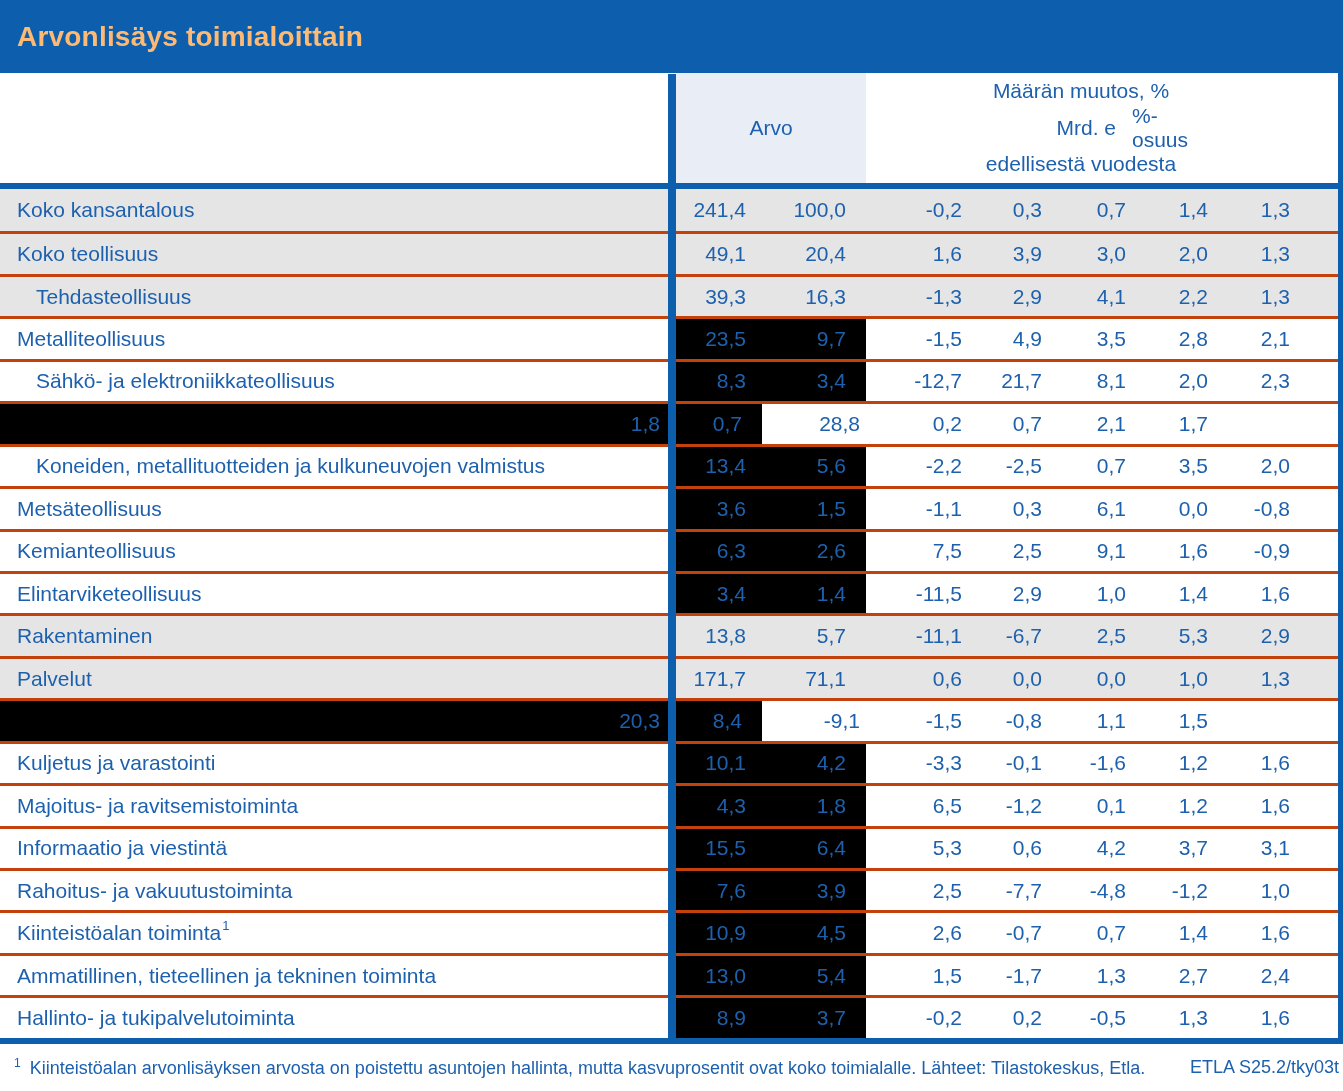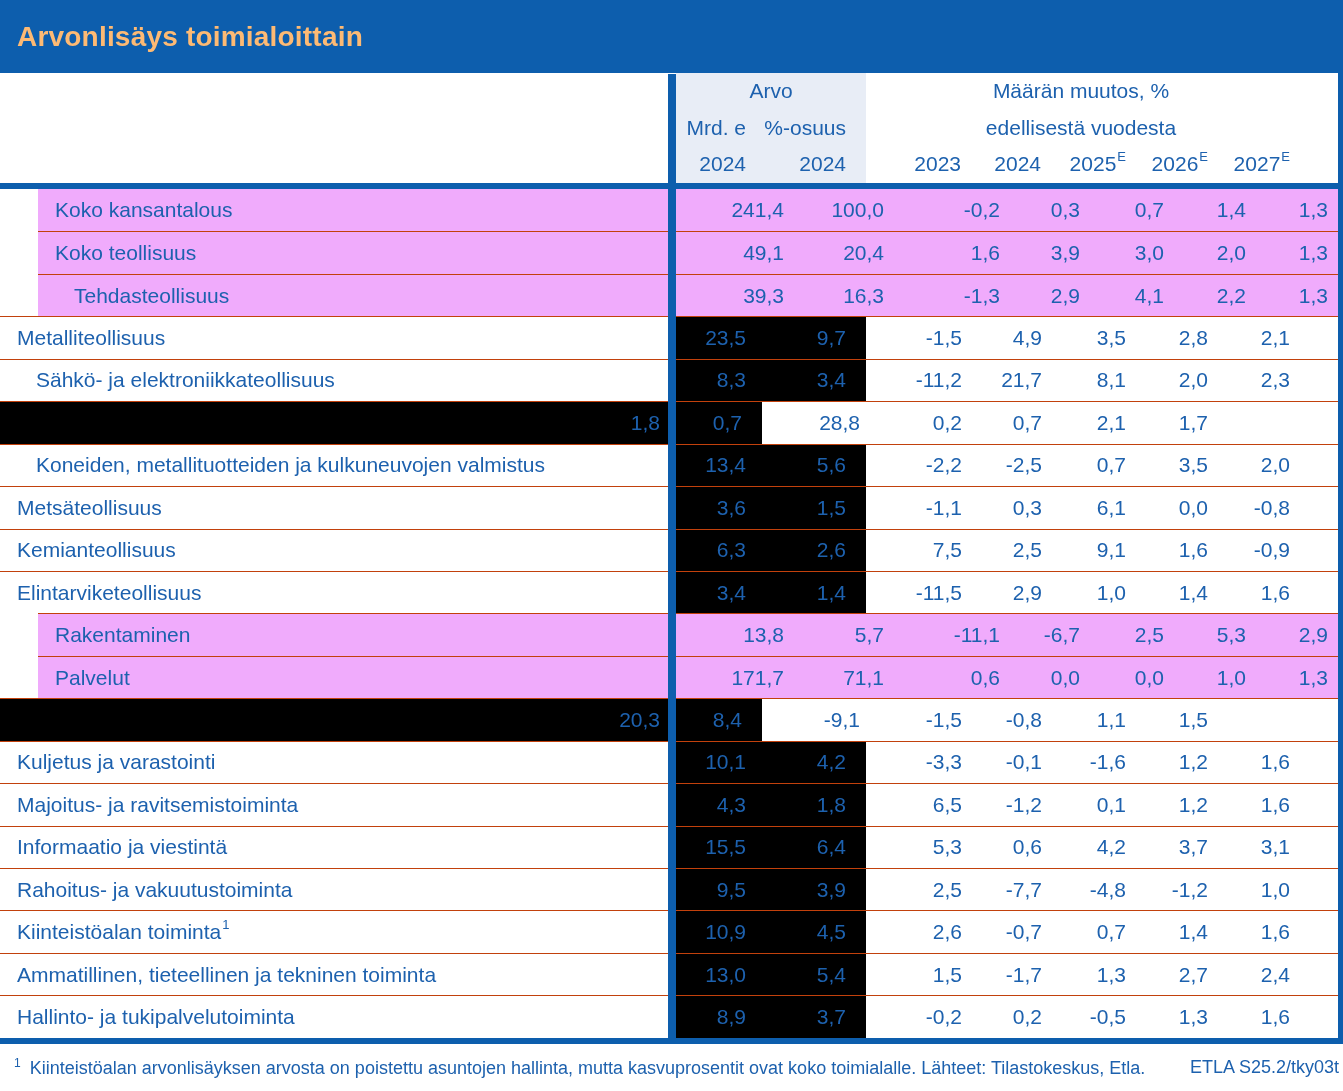--- a/index.html
+++ b/index.html
@@ -39,27 +39,27 @@
   .span-muutos { grid-column:4/9; }
   .pr16 { padding-right:16px; box-sizing:border-box; }
   .pr20 { padding-right:20px; box-sizing:border-box; }
   .pr6  { padding-right:6px;  box-sizing:border-box; }
   sup.e { font-size:13px; line-height:0; position:relative; top:-7px; margin-left:1px; }
   
   .tbody { position:absolute; left:0; top:189px; width:1343px; z-index:1; }
   .row {
     height:42.45px; box-sizing:border-box; color:#1d61ae; font-size:21px;
   }
-  .row + .row { border-top:1px solid #c2410c; }
+  .row + .row { border-top:3px solid #c2410c; }
   .cell { display:flex; align-items:center; box-sizing:border-box; }
   .cell.num { justify-content:flex-end; }
   .lbl { padding-left:17px; }
   .row.ind .lbl { padding-left:36px; }
   .row .bcol { background:#000000; }
-  .row.hl  { background:#f0abfc;margin-left:38px; }
+  .row.hl  { background:#e5e5e5; }
   .row.hl .bcol { background:transparent; }
   .lbl-sup { font-size:13px; line-height:0; position:relative; top:-7px; margin-left:1px; }
   
   .footer {
     position:absolute; left:0; top:1044px; width:1343px; height:47px;
     color:#1d61ae; font-size:18px; display:flex; align-items:center;
   }
   .foot-left { padding-left:14px; }
   .foot-left sup { font-size:12px; position:relative; top:0px; margin-right:9px; }
   .foot-right { position:absolute; right:4px; }
@@ -68,22 +68,22 @@
 <body>
 
 <div class="titlebar">
   <span class="title">Arvonlisäys toimialoittain</span>
 </div>
 
 <div class="arvo-bg"></div>
 
 <div class="grid thead">
   <div class="hc"></div>
+  <div class="hc center span-muutos">Määrän muutos, %</div>
   <div class="hc center span-arvo">Arvo</div>
-  <div class="hc center span-muutos">Määrän muutos, %</div>
   <div class="hc"></div>
 
   <div class="hc"></div>
   <div class="hc right pr16">Mrd. e</div>
   <div class="hc right pr20">%-osuus</div>
   <div class="hc center span-muutos">edellisestä vuodesta</div>
   <div class="hc"></div>
 
   <div class="hc"></div>
   <div class="hc right pr16">2024</div>
@@ -172,21 +172,21 @@
     <div class="cell"></div>
   </div>
 
   <div class="grid row ind">
     <div class="cell lbl">
         <span class="lbl-text">Sähkö- ja elektroniikkateollisuus</span>
         <span class="lbl-sup"></span>
       </div>
     <div class="cell num bcol pr16 v0">8,3</div>
     <div class="cell num bcol pr20 v1">3,4</div>
-    <div class="cell num pr6 v2">-11,2</div>
+    <div class="cell num pr6 v2">-12,7</div>
     <div class="cell num pr6 v3">21,7</div>
     <div class="cell num pr6 v4">8,1</div>
     <div class="cell num pr6 v5">2,0</div>
     <div class="cell num pr6 v6">2,3</div>
     <div class="cell"></div>
   </div>
 
   <div class="grid row ind">
     <div class="cell num bcol pr16 v0">1,8</div>
     <div class="cell num bcol pr20 v1">0,7</div>
@@ -342,21 +342,21 @@
     <div class="cell num pr6 v5">3,7</div>
     <div class="cell num pr6 v6">3,1</div>
     <div class="cell"></div>
   </div>
 
   <div class="grid row">
     <div class="cell lbl">
         <span class="lbl-text">Rahoitus- ja vakuutustoiminta</span>
         <span class="lbl-sup"></span>
       </div>
-    <div class="cell num bcol pr16 v0">9,5</div>
+    <div class="cell num bcol pr16 v0">7,6</div>
     <div class="cell num bcol pr20 v1">3,9</div>
     <div class="cell num pr6 v2">2,5</div>
     <div class="cell num pr6 v3">-7,7</div>
     <div class="cell num pr6 v4">-4,8</div>
     <div class="cell num pr6 v5">-1,2</div>
     <div class="cell num pr6 v6">1,0</div>
     <div class="cell"></div>
   </div>
 
   <div class="grid row">

